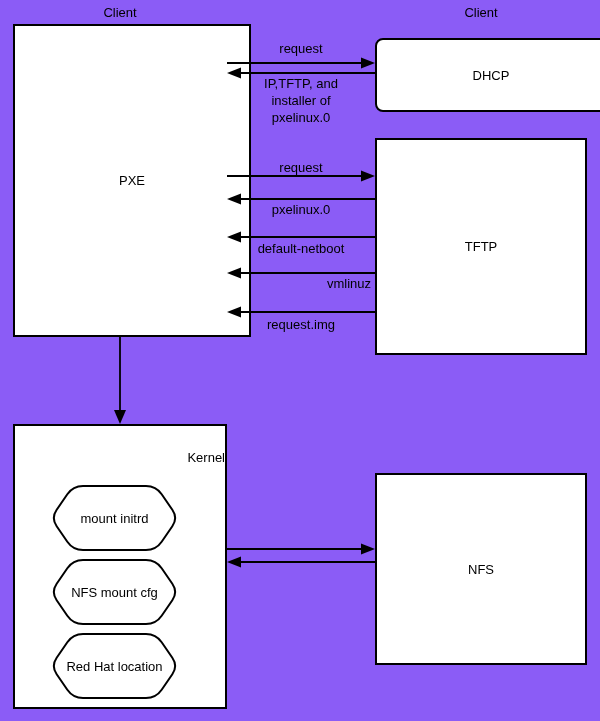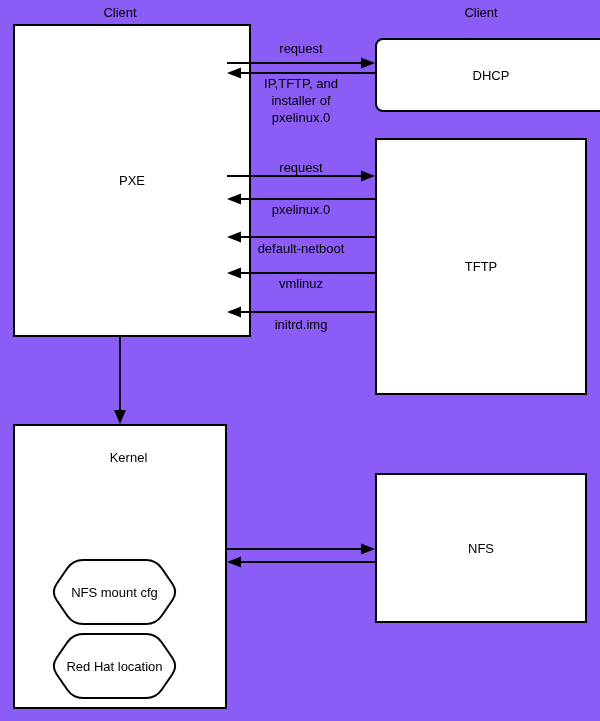--- a/index.html
+++ b/index.html
@@ -17,35 +17,35 @@
   .colhdr.server { left: 375px; width: 212px; }
   .box {
     position: absolute;
     background: #ffffff;
     border: 2px solid #000000;
     box-sizing: border-box;
     display: flex; align-items: center; justify-content: center;
   }
   .box.pxe    { left: 13px;  top: 24px;  width: 238px; height: 313px; }
   .box.dhcp   { left: 375px; top: 38px;  width: 232px; height: 74px; border-radius: 8px; }
-  .box.tftp   { left: 375px; top: 138px; width: 212px; height: 257px; }
+  .box.tftp   { left: 375px; top: 138px; width: 212px; height: 217px; }
   .box.kernel { left: 13px;  top: 424px; width: 214px; height: 285px;
-                display: block; text-align: center; padding-top: 24px; padding-left: 17px; }
-  .box.nfs    { left: 375px; top: 473px; width: 212px; height: 150px; }
+                display: block; text-align: right; padding-top: 24px; padding-left: 17px; }
+  .box.nfs    { left: 375px; top: 473px; width: 212px; height: 192px; }
   .alabel {
     position: absolute; left: 227px; width: 148px;
     text-align: center; line-height: 16px;
   }
   .alabel.multi { line-height: 17px; }
   .lbl-dhcp-request { top: 41px; }
   .lbl-dhcp-reply   { top: 75px; text-align: center; }
   .lbl-tftp-request { top: 160px; }
   .lbl-pxelinux     { top: 202px; }
   .lbl-netboot      { top: 241px; }
-  .lbl-vmlinuz      { top: 276px; }
+  .lbl-vmlinuz      { top: 276px; margin-left: 48px; }
   .lbl-initrd       { top: 317px; }
   .hex { position: absolute; left: 49px; width: 131px; height: 68px; }
   .hex.step1 { top: 484px; }
   .hex.step2 { top: 558px; }
   .hex.step3 { top: 632px; }
   .hex svg { position: absolute; left: 0; top: 0; }
   .hexlabel {
     position: absolute; left: 0; top: 0; right: 0; bottom: 0;
     display: flex; align-items: center; justify-content: center;
     white-space: nowrap;
@@ -72,20 +72,26 @@
   <div class="box tftp">
     <span>TFTP</span>
   </div>
   <div class="box kernel">
     <span>Kernel</span>
   </div>
   <div class="box nfs">
     <span>NFS</span>
   </div>
 
+  <div class="hex step1">
+    <svg width="131" height="68" viewBox="-2 -2 131 68">
+      <path class="hexshape" d="M 5.67 40.25 Q 0 32 5.67 23.75 L 16.33 8.25 Q 22 0 32 0 L 95 0 Q 105 0 110.67 8.25 L 121.33 23.75 Q 127 32 121.33 40.25 L 110.67 55.75 Q 105 64 95 64 L 32 64 Q 22 64 16.33 55.75 Z"></path>
+    </svg>
+    <div class="hexlabel">mount initrd</div>
+  </div>
   <div class="hex step2">
     <svg width="131" height="68" viewBox="-2 -2 131 68">
       <path class="hexshape" d="M 5.67 40.25 Q 0 32 5.67 23.75 L 16.33 8.25 Q 22 0 32 0 L 95 0 Q 105 0 110.67 8.25 L 121.33 23.75 Q 127 32 121.33 40.25 L 110.67 55.75 Q 105 64 95 64 L 32 64 Q 22 64 16.33 55.75 Z"></path>
     </svg>
     <div class="hexlabel">NFS mount cfg</div>
   </div>
   <div class="hex step3">
     <svg width="131" height="68" viewBox="-2 -2 131 68">
       <path class="hexshape" d="M 5.67 40.25 Q 0 32 5.67 23.75 L 16.33 8.25 Q 22 0 32 0 L 95 0 Q 105 0 110.67 8.25 L 121.33 23.75 Q 127 32 121.33 40.25 L 110.67 55.75 Q 105 64 95 64 L 32 64 Q 22 64 16.33 55.75 Z"></path>
     </svg>
@@ -138,15 +144,15 @@
   <div class="alabel lbl-dhcp-request">request</div>
   <div class="alabel multi lbl-dhcp-reply">
     <div>IP,TFTP, and</div>
     <div>installer of</div>
     <div>pxelinux.0</div>
   </div>
   <div class="alabel lbl-tftp-request">request</div>
   <div class="alabel lbl-pxelinux">pxelinux.0</div>
   <div class="alabel lbl-netboot">default-netboot</div>
   <div class="alabel lbl-vmlinuz">vmlinuz</div>
-  <div class="alabel lbl-initrd">initrd.img</div>
+  <div class="alabel lbl-initrd">request.img</div>
 
 </div>
 
 </body></html>

